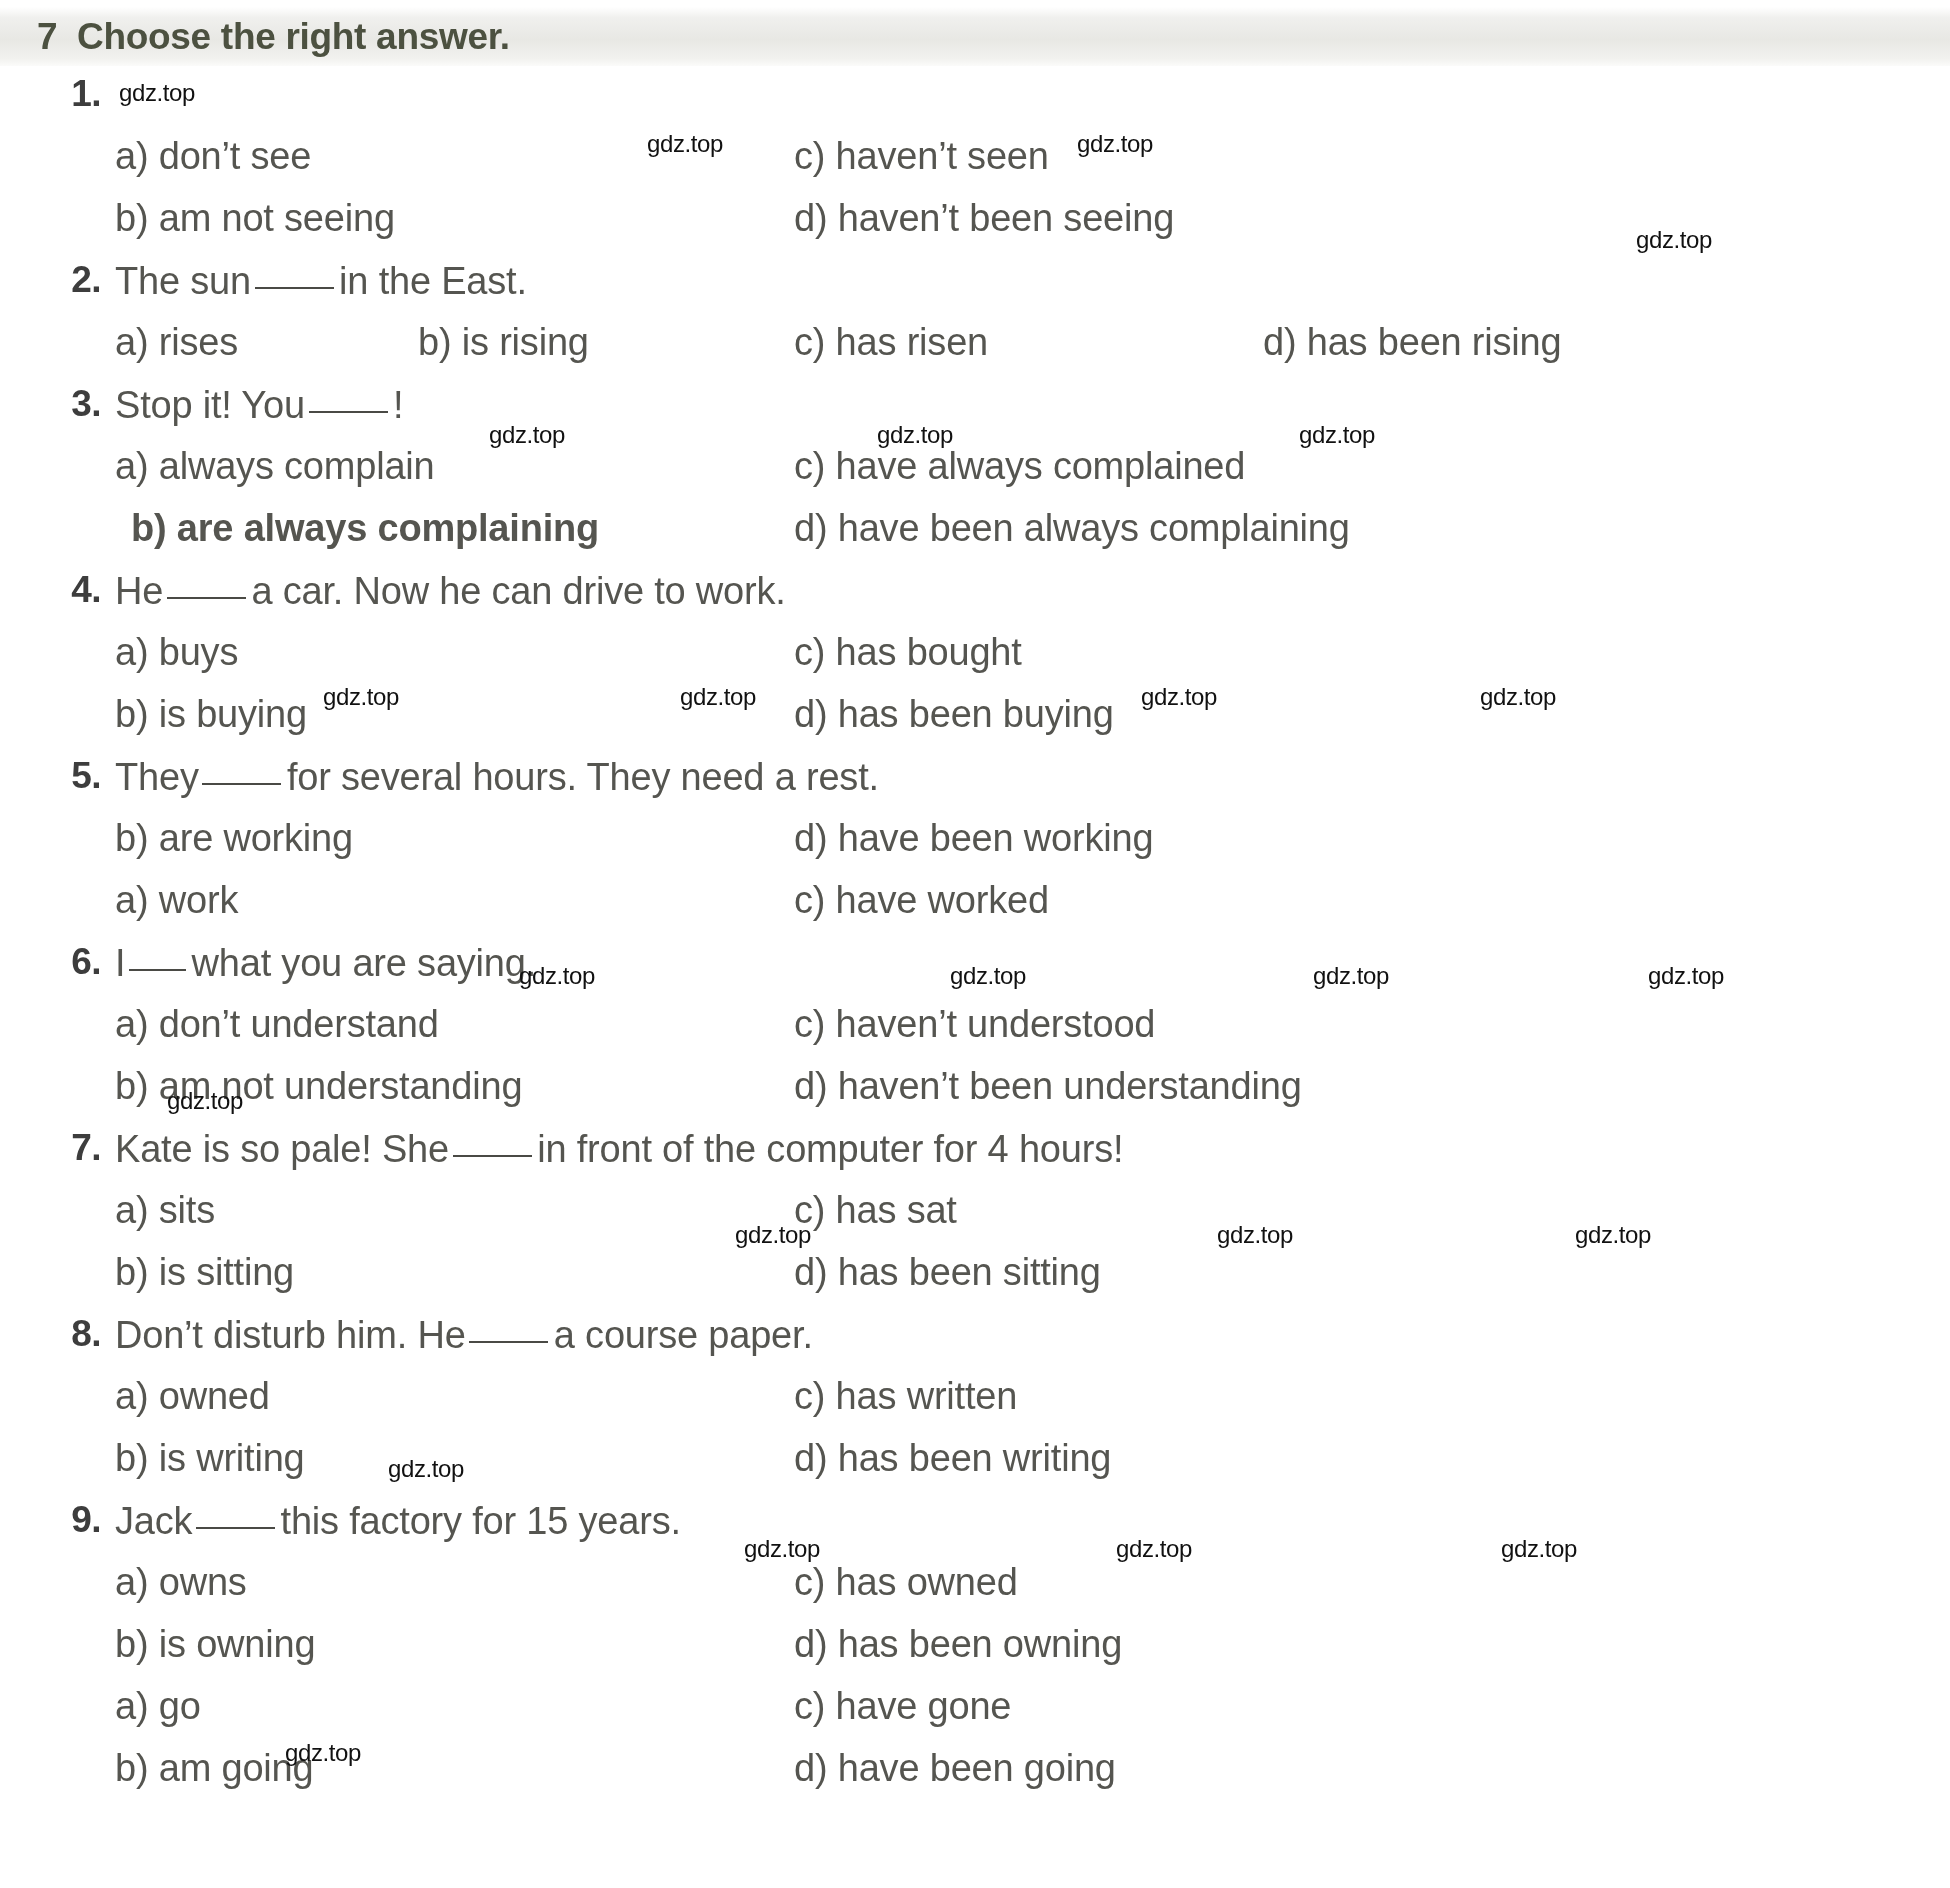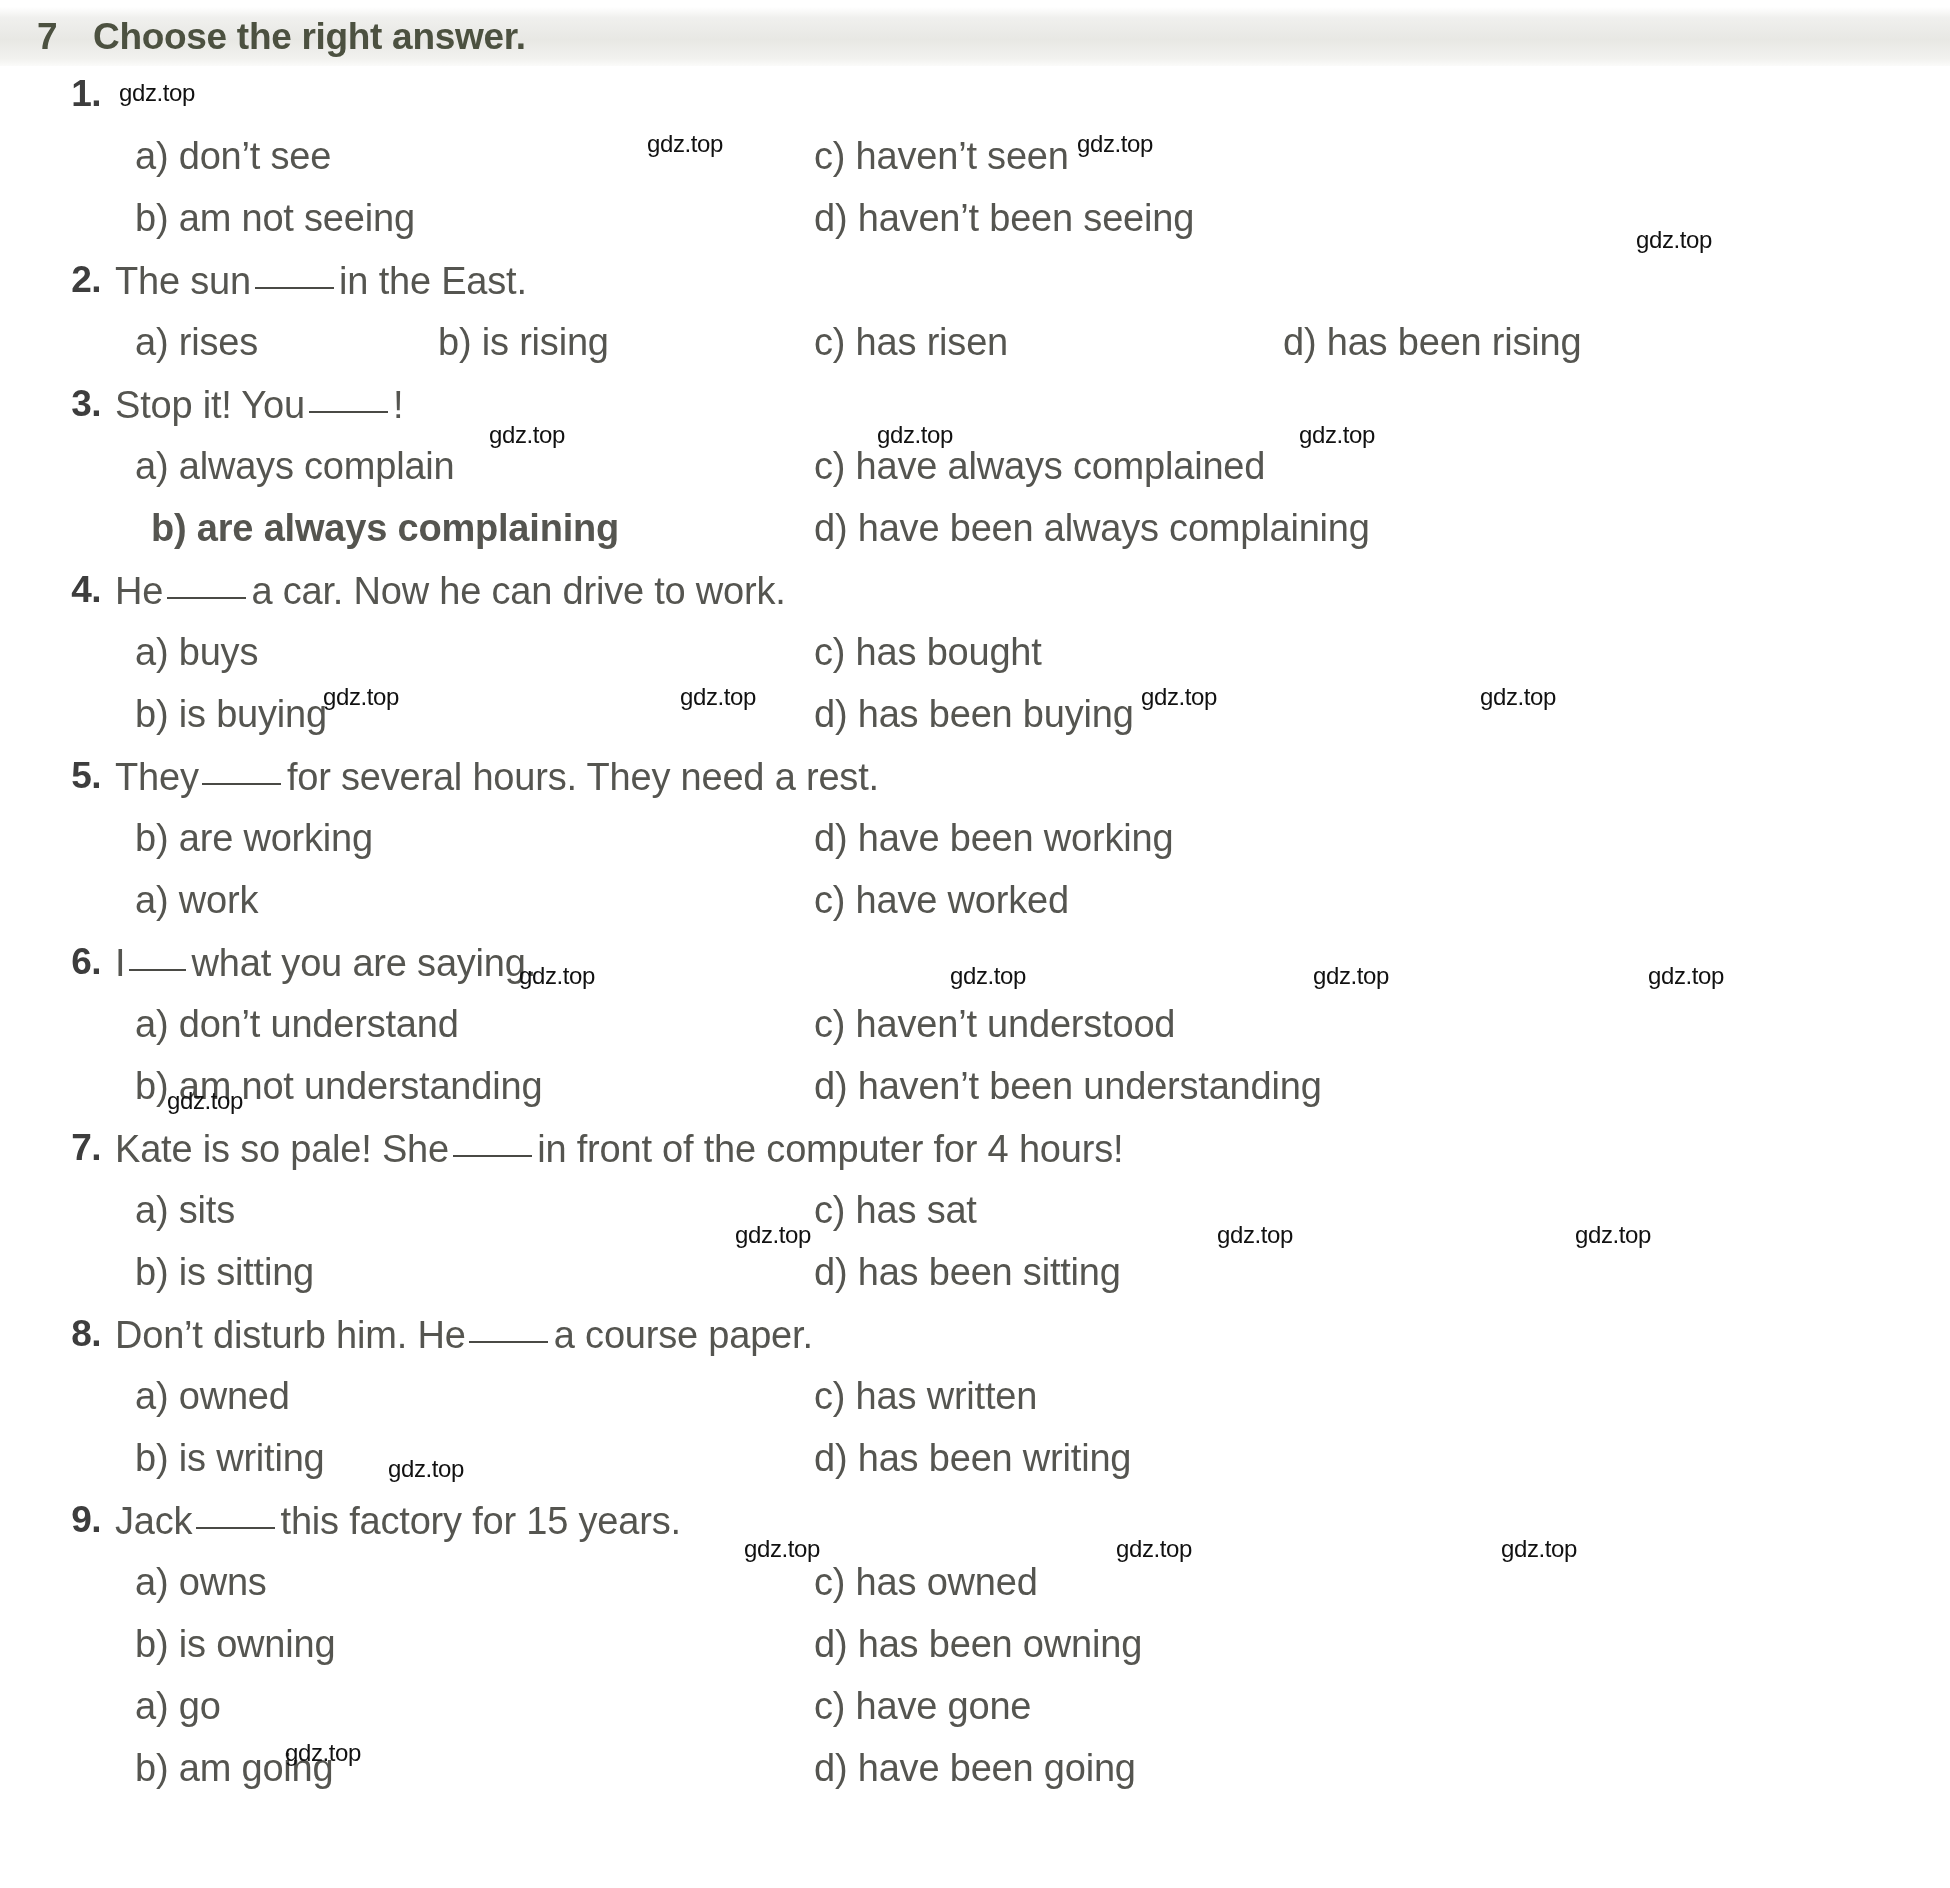--- a/index.html
+++ b/index.html
@@ -36,21 +36,21 @@
   }
   .hdr-num {
     width: 57px;
     text-align: right;
     font-size: 37px;
     font-weight: bold;
     color: #4c5140;
     letter-spacing: -0.5px;
   }
   .hdr-title {
-    margin-left: 36px;
+    margin-left: 20px;
     font-size: 37px;
     font-weight: bold;
     color: #4c5140;
     letter-spacing: -0.3px;
   }
 
   
   #qlist {
     position: absolute;
     left: 0;
@@ -91,21 +91,20 @@
     vertical-align: 5.5px;
     height: 27.5px;
   }
   .blank.short { width: 64px; }
   .blank.tiny  { width: 57px; }
 
   .qrow {
     position: relative;
     height: 62px;
     white-space: nowrap;
-    margin-left: 20px;
   }
   .opt {
     position: absolute;
     top: 0;
     font-size: 38px;
     color: #555550;
     letter-spacing: -0.2px;
   }
   .col-a { left: 115px; }
   .col-b { left: 418px; }

